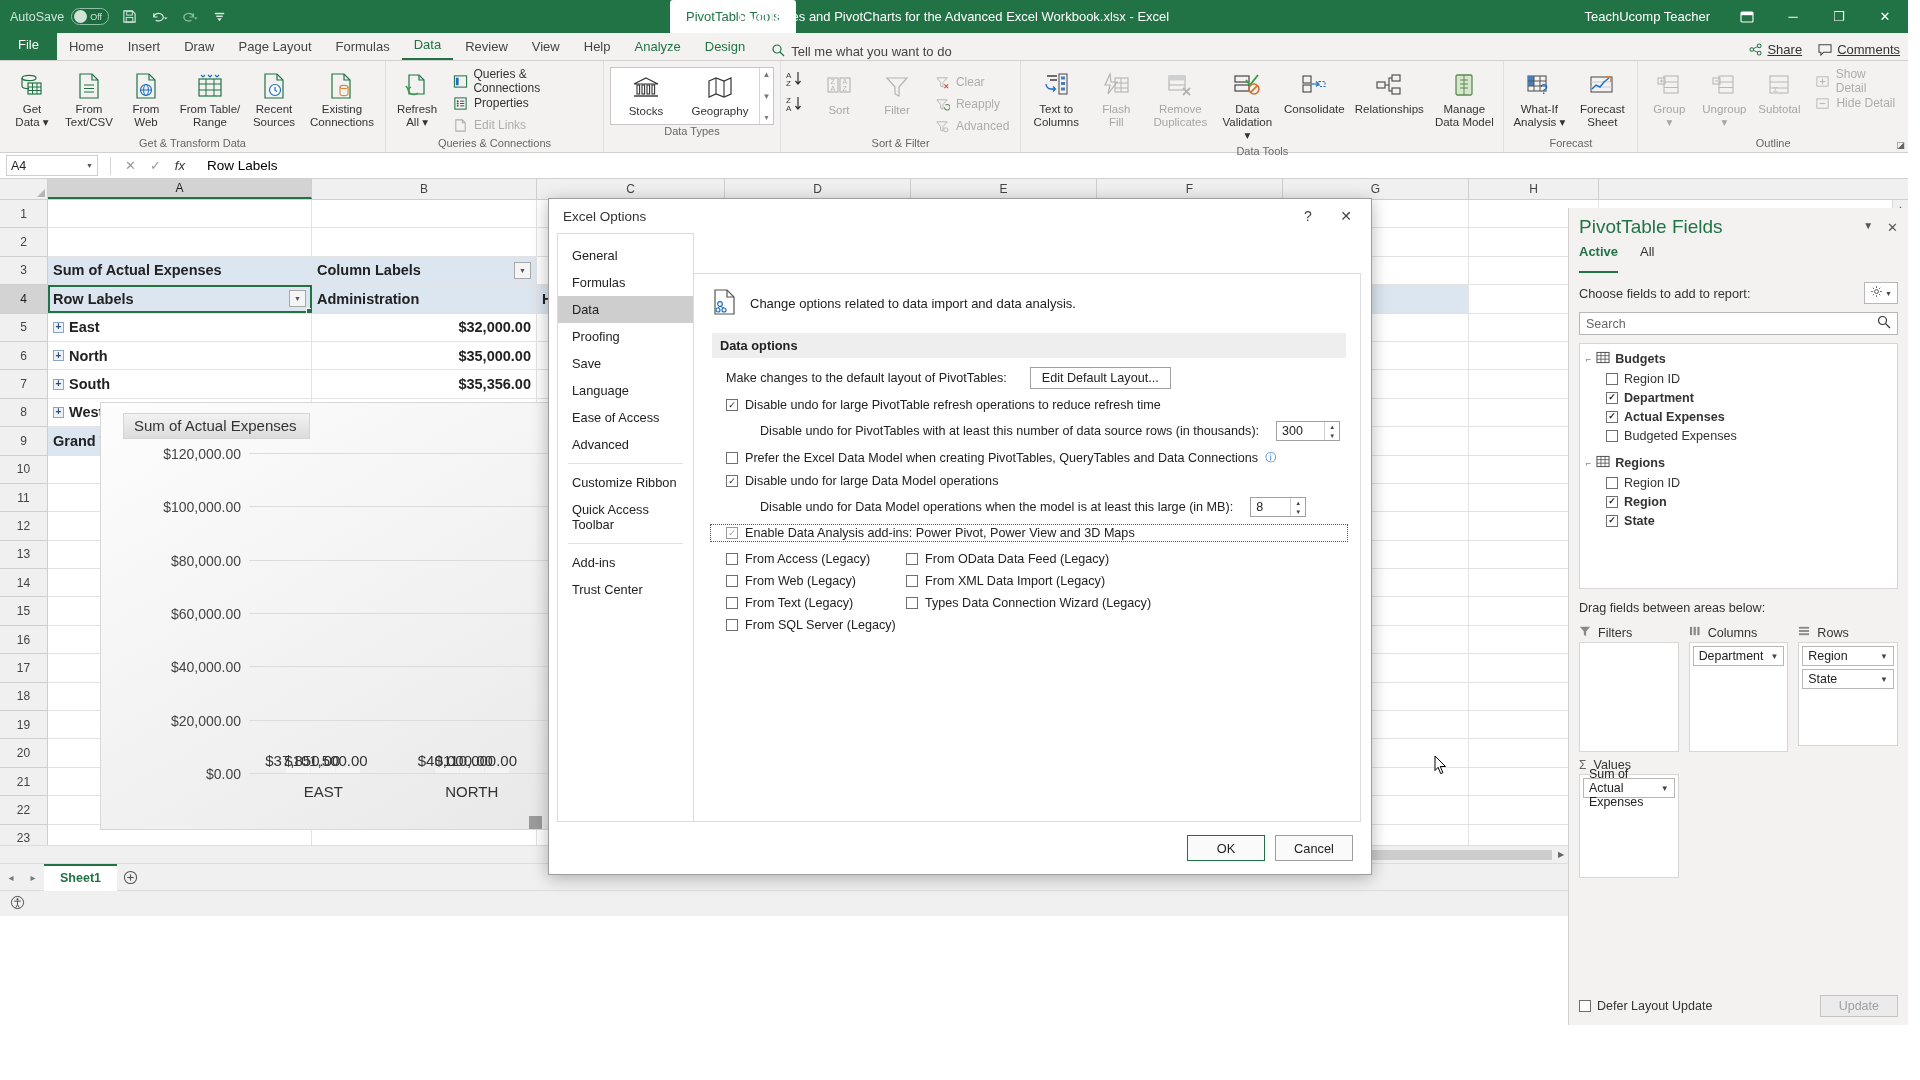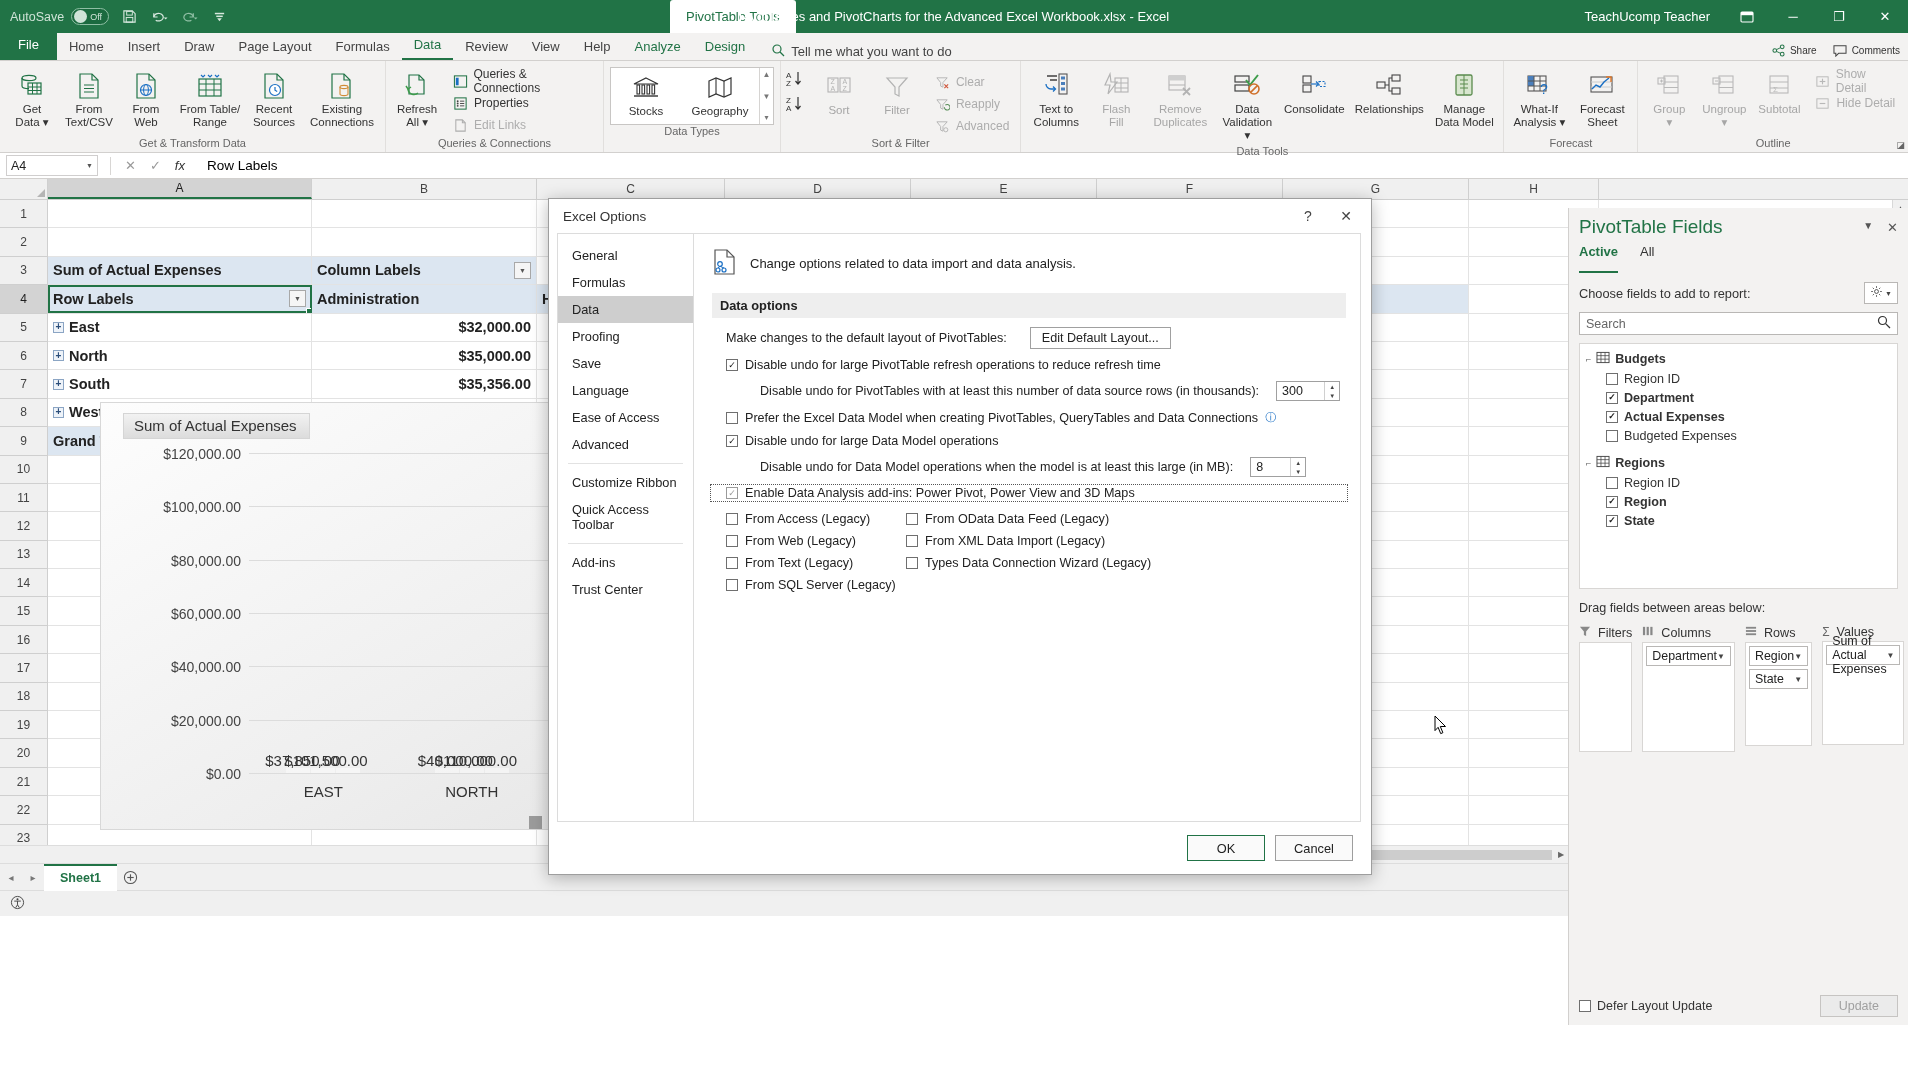--- a/index.html
+++ b/index.html
@@ -51,21 +51,21 @@
     border-bottom:1px solid #d2d0ce; position:relative;
   }
   .tab{
     padding:4px 12px 6px 12px; font-size:13px; color:#444; cursor:default;
     white-space:nowrap;
   }
   .tab.file{ background:#217346; color:#fff; padding:5px 18px 6px 18px; height:28px;}
   .tab.active{ color:#217346; border-bottom:2.5px solid #217346; font-weight:400; }
   .tab.ctx{ color:#217346; }
   .tellme{ display:flex;align-items:center;gap:6px; margin-left:14px; color:#444; font-size:13px;}
-  .tabsbar-right{ position:absolute; right:8px; bottom:3px; display:flex; gap:16px; font-size:10px; color:#333;}
+  .tabsbar-right{ position:absolute; right:8px; bottom:3px; display:flex; gap:16px; font-size:13px; color:#333;text-decoration:underline;}
   .tabsbar-right .it{ display:flex;align-items:center;gap:5px; }
 
   
   .ribbon{
     height:92px; background:#f3f2f1; display:flex; align-items:stretch;
     border-bottom:1px solid #d2d0ce; position:relative;
   }
   .rgroup{ display:flex; flex-direction:column; position:relative; padding:2px 4px 0 4px;
            border-right:1px solid #e1dfdd; }
   .rgroup:last-child{ border-right:none; }
@@ -213,21 +213,21 @@
   .fieldlist{ margin-top:8px; height:246px; background:#fff; border:1px solid #d8d6d4;
               padding:5px 4px; overflow:hidden; }
   .tablegrp{ display:flex; align-items:center; gap:5px; font-size:12.6px; font-weight:bold;
              color:#333; padding:2px 0 2px 2px; }
   .fieldrow{ display:flex; align-items:center; gap:6px; font-size:12.6px; color:#333;
              padding:2.5px 0 2.5px 22px; }
   .fieldrow.on{ font-weight:bold; }
   .cb{ width:12px;height:12px;border:1px solid #6f6f6f;background:#fff; display:inline-flex;
        align-items:center;justify-content:center; font-size:9px; line-height:1; color:#1a1a1a;}
   .drag-label{ margin-top:12px; font-size:12.6px; color:#333; }
-  .areas{ margin-top:8px; display:grid; grid-template-columns:1fr 1fr 1fr 1fr; grid-gap:4px 10px; }
+  .areas{ margin-top:8px; display:grid; grid-template-columns:1fr 1fr 1fr; grid-gap:4px 10px; }
   .area{ }
   .area-h{ display:flex; align-items:center; gap:7px; font-size:12.6px; color:#333; padding:2px 0;}
   .area-box{ height:110px; background:#fff; border:1px solid #d8d6d4; padding:3px; }
   .area-box.short{ height:104px; }
   .pill{ height:20px; border:1px solid #b9b7b5; background:#fff; display:flex;
          align-items:center; padding:0 5px; font-size:12.4px; color:#222; margin-bottom:3px;}
   .pill .arr{ margin-left:auto; font-size:8px; color:#444; }
   .pane-footer{ position:absolute; left:10px; right:10px; bottom:8px; display:flex;
                 align-items:center; font-size:12.5px; color:#333; }
   .update-btn{ margin-left:auto; padding:3px 18px; border:1px solid #c6c4c2; background:#ebebeb;
@@ -243,21 +243,21 @@
               font-size:13.5px; color:#333; }
   .dlg-title .sp{ margin-left:auto; display:flex; }
   .dlg-btn{ width:38px;height:30px; display:flex;align-items:center;justify-content:center;
             font-size:14px; color:#444; }
   .dlg-body{ flex:1; display:flex; padding:0 10px 0 8px; }
   .dlg-nav{ width:137px; border:1px solid #dcdcdc; background:#fff; padding-top:8px; }
   .navitem{ padding:6px 14px; font-size:12.8px; color:#222; }
   .navitem.active{ background:#cecece; }
   .navsep{ height:1px; background:#e2e2e2; margin:5px 10px; }
   .dlg-main{ flex:1; border:1px solid #dcdcdc; border-left:none; background:#fff;
-             padding:14px 14px 8px 18px; position:relative;}
+             padding:14px 14px 8px 18px; position:relative;margin-top:40px;}
   .dlg-head{ display:flex; align-items:center; gap:12px; font-size:13px; color:#222; }
   .section-bar{ margin-top:14px; background:#eeeeee; padding:5px 8px; font-size:12.8px;
                 font-weight:bold; color:#222; }
   .opt-row{ display:flex; align-items:center; gap:7px; margin-top:9px; font-size:12.6px;
             color:#222; padding-left:14px;}
   .opt-row.indent{ padding-left:48px; }
   .opt-row.focus{ outline:1px dotted #555; outline-offset:1px; }
   .spin{ height:20px; border:1px solid #a0a0a0; background:#fff; display:flex; align-items:center;
          font-size:12.5px; padding-left:5px; }
   .spin .sb{ margin-left:auto; width:15px; height:100%; border-left:1px solid #d0d0d0;

